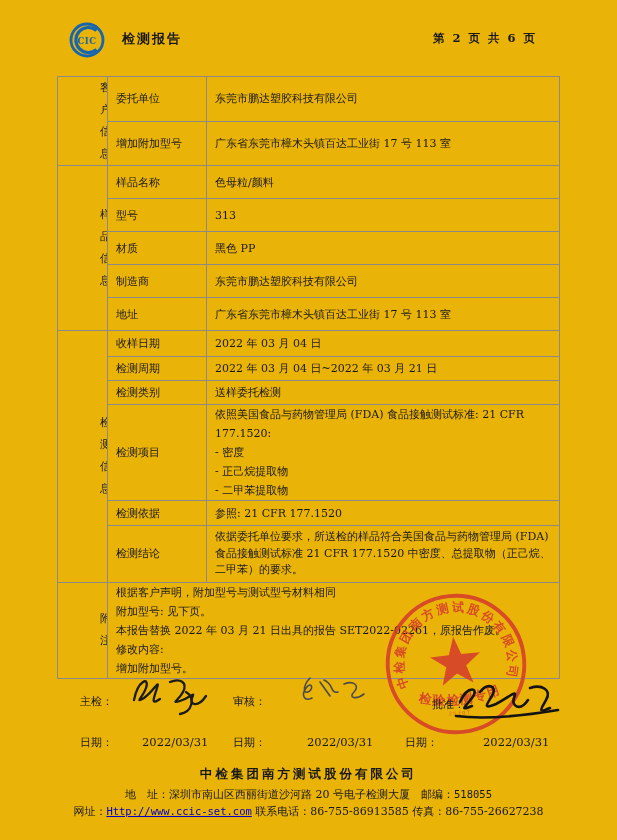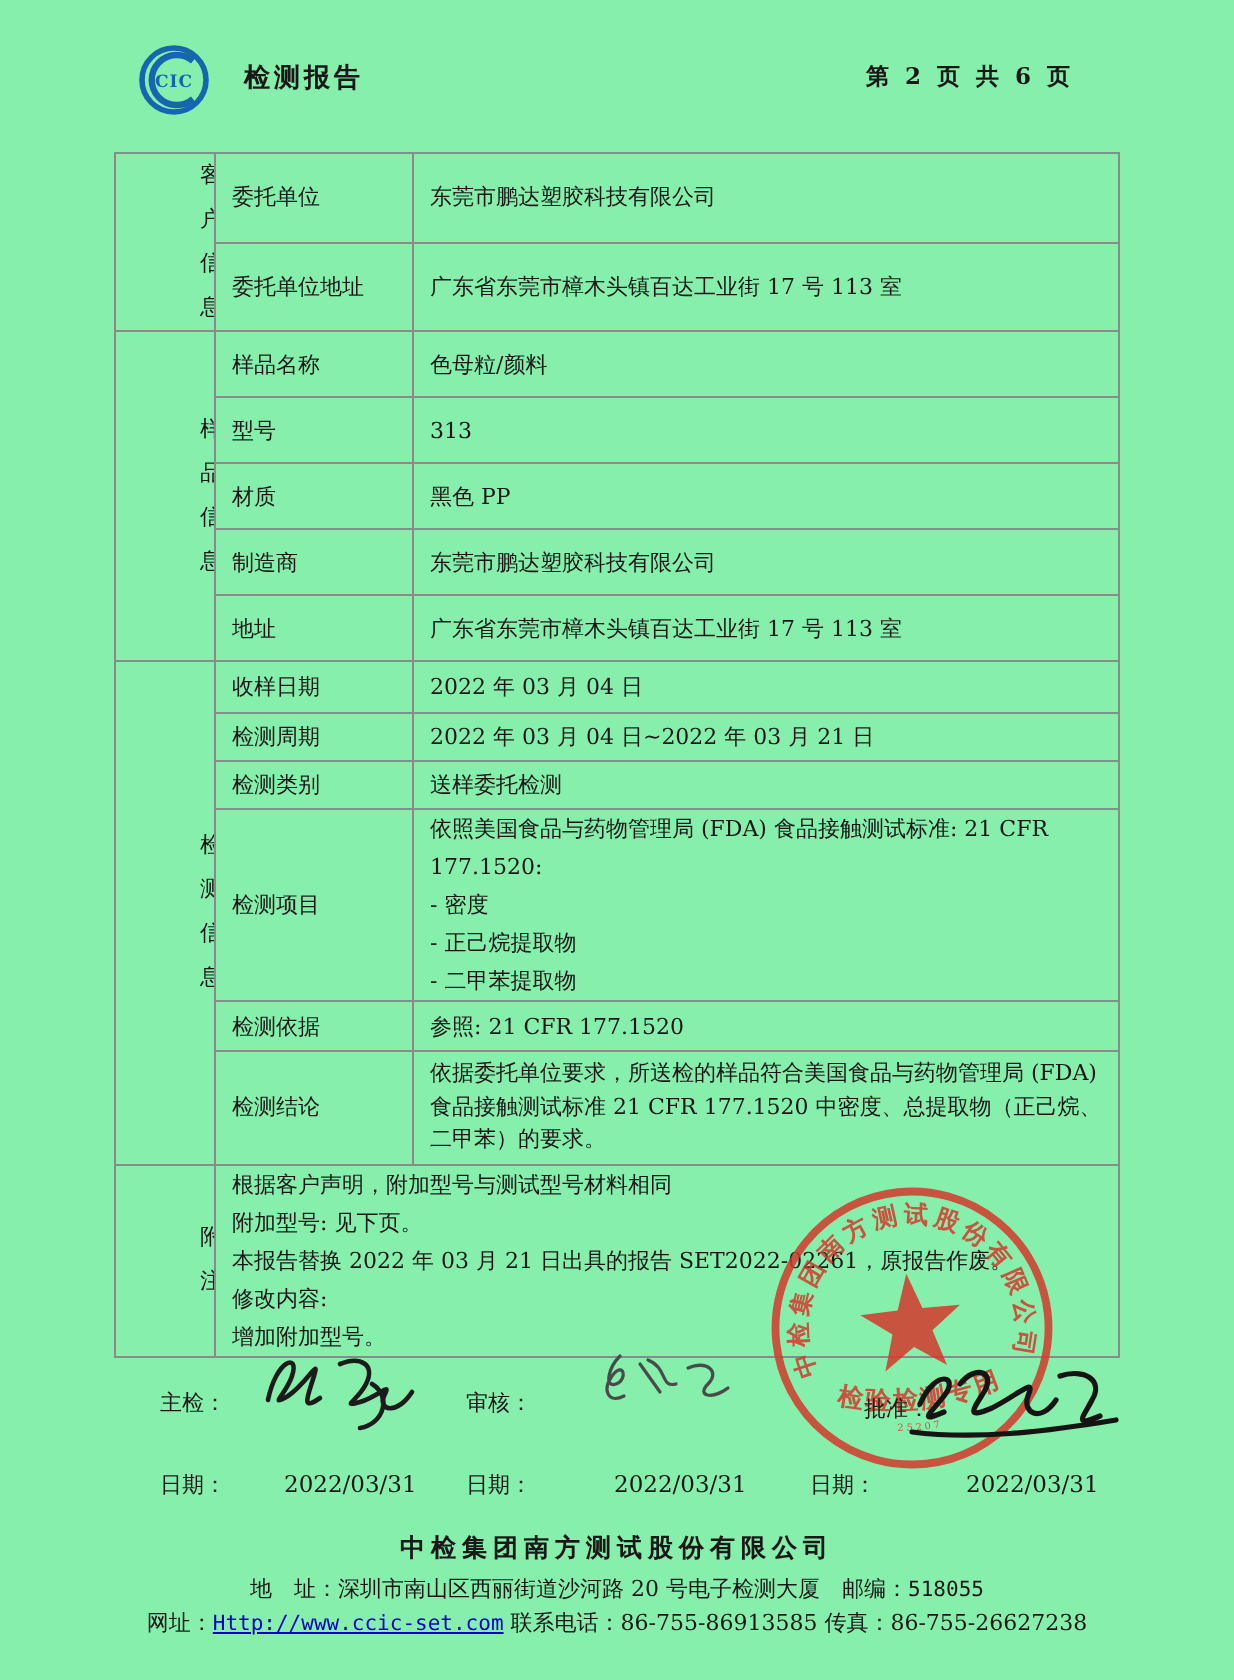--- a/index.html
+++ b/index.html
@@ -1,17 +1,17 @@
 <!DOCTYPE html>
 <html><head>
 <meta charset="utf-8">
 <style>
   html,body{margin:0;padding:0;background:#ffffff;}
   .page{
-    position:relative;width:617px;height:840px;background:#86efac;overflow:hidden;
+    position:relative;width:617px;height:840px;background:#eab308;overflow:hidden;
     font-family:"DejaVu Serif","Liberation Serif",serif;color:#181818;
   }
   .abs{position:absolute;}
   .b{font-weight:bold;}
   
   .hdr-title{left:122px;top:30px;font-size:13px;letter-spacing:2px;}
   .hdr-no{left:224px;top:31px;font-size:11.5px;}
   .hdr-pages{left:433px;top:31px;font-size:11.5px;letter-spacing:2px;}
   
   table.report{border-collapse:collapse;table-layout:fixed;width:502px;
@@ -63,21 +63,21 @@
 
       <tr class="h30">
         <td class="sec" rowspan="2">
           <div>客户</div>
           <div>信息</div>
         </td>
         <td>委托单位</td>
         <td>东莞市鹏达塑胶科技有限公司</td>
       </tr>
       <tr class="h30">
-        <td>委托单位地址</td>
+        <td>增加附加型号</td>
         <td>广东省东莞市樟木头镇百达工业街 17 号 113 室</td>
       </tr>
 
       <tr class="h33">
         <td class="sec" rowspan="5">
           <div>样品</div>
           <div>信息</div>
         </td>
         <td>样品名称</td>
         <td>色母粒/颜料</td>

